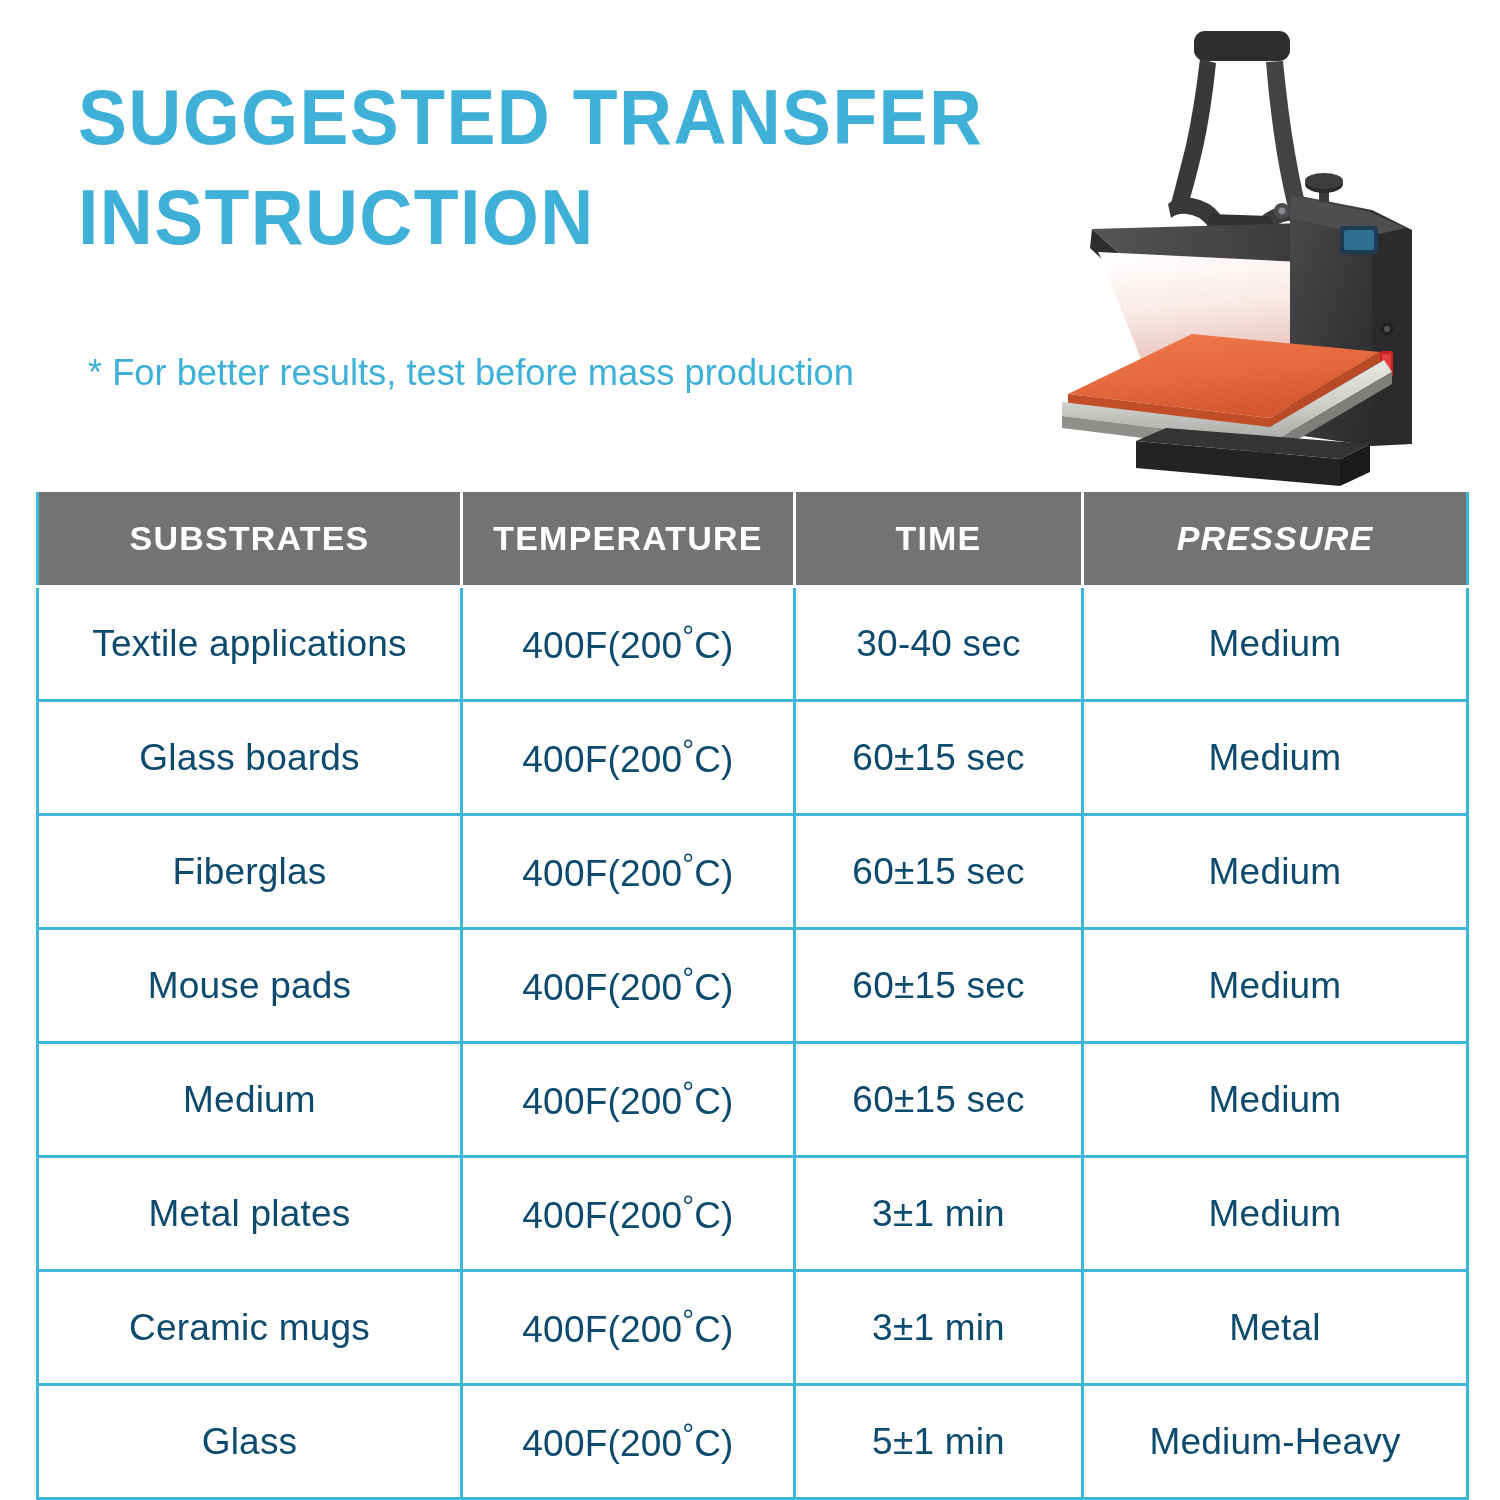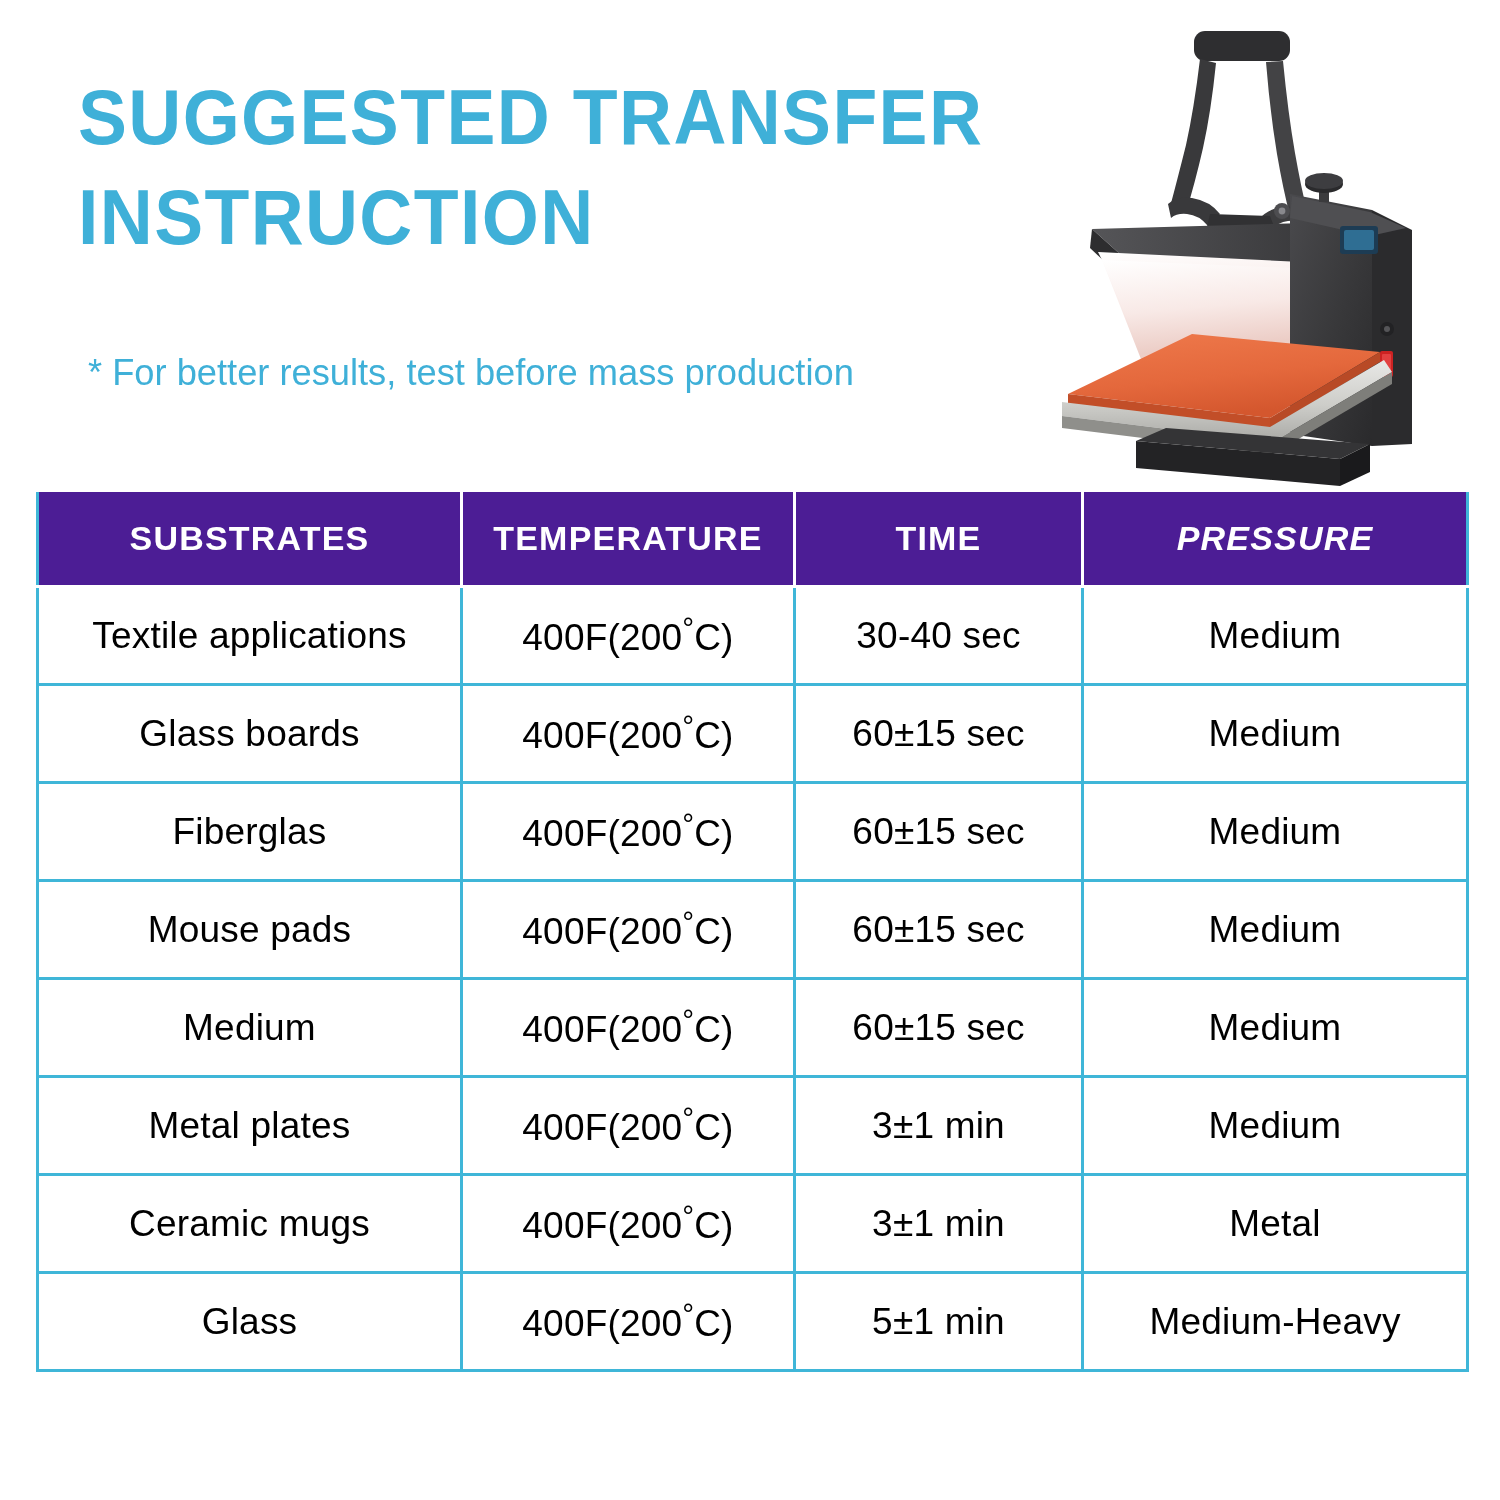--- a/index.html
+++ b/index.html
@@ -66,43 +66,43 @@
     width: 1430px;
     border-collapse: collapse;
     table-layout: fixed;
   }
   #spec-table col.c-sub  { width: 424px; }
   #spec-table col.c-temp { width: 333px; }
   #spec-table col.c-time { width: 288px; }
   #spec-table col.c-pres { width: 385px; }
 
   #spec-table thead th {
-    background: #4c1d95;
+    background: #737373;
     color: #ffffff;
     font-family: "Liberation Sans Narrow", "Liberation Sans", sans-serif;
     font-weight: 700;
     font-size: 34px;
     letter-spacing: 1.2px;
     height: 93px;
     padding: 0;
     text-align: center;
     vertical-align: middle;
     border-right: 3px solid #ffffff;
     border-left: none;
     border-top: none;
     border-bottom: none;
   }
   #spec-table thead th:last-child { border-right: none; font-style: italic; }
 
   #spec-table tbody td {
     height: 95px;
-    padding: 0 6px;
+    padding: 8px 6px;
     text-align: center;
     vertical-align: middle;
-    color: #000000;
+    color: #0c4a6e;
     font-family: "Liberation Sans Narrow", "Liberation Sans", sans-serif;
     font-weight: 400;
     font-size: 37px;
     letter-spacing: 0.2px;
     border-right: 3px solid #3fb6d8;
     border-bottom: 3px solid #3fb6d8;
     background: #ffffff;
     white-space: nowrap;
     margin-top: 20px;
   }

